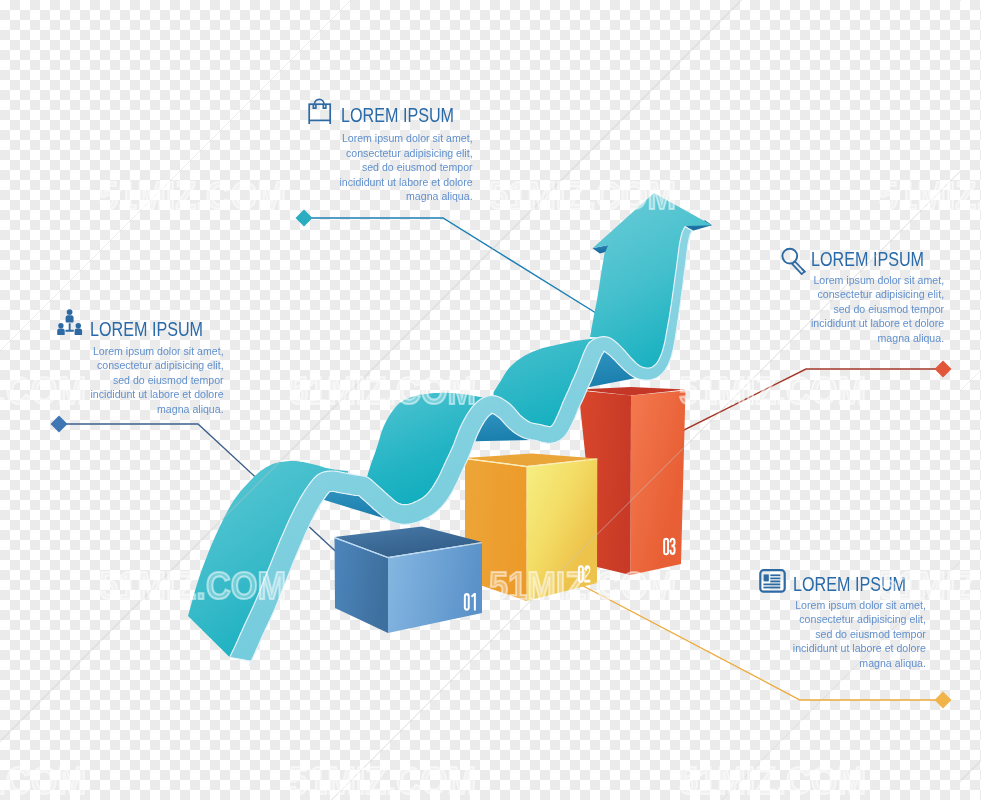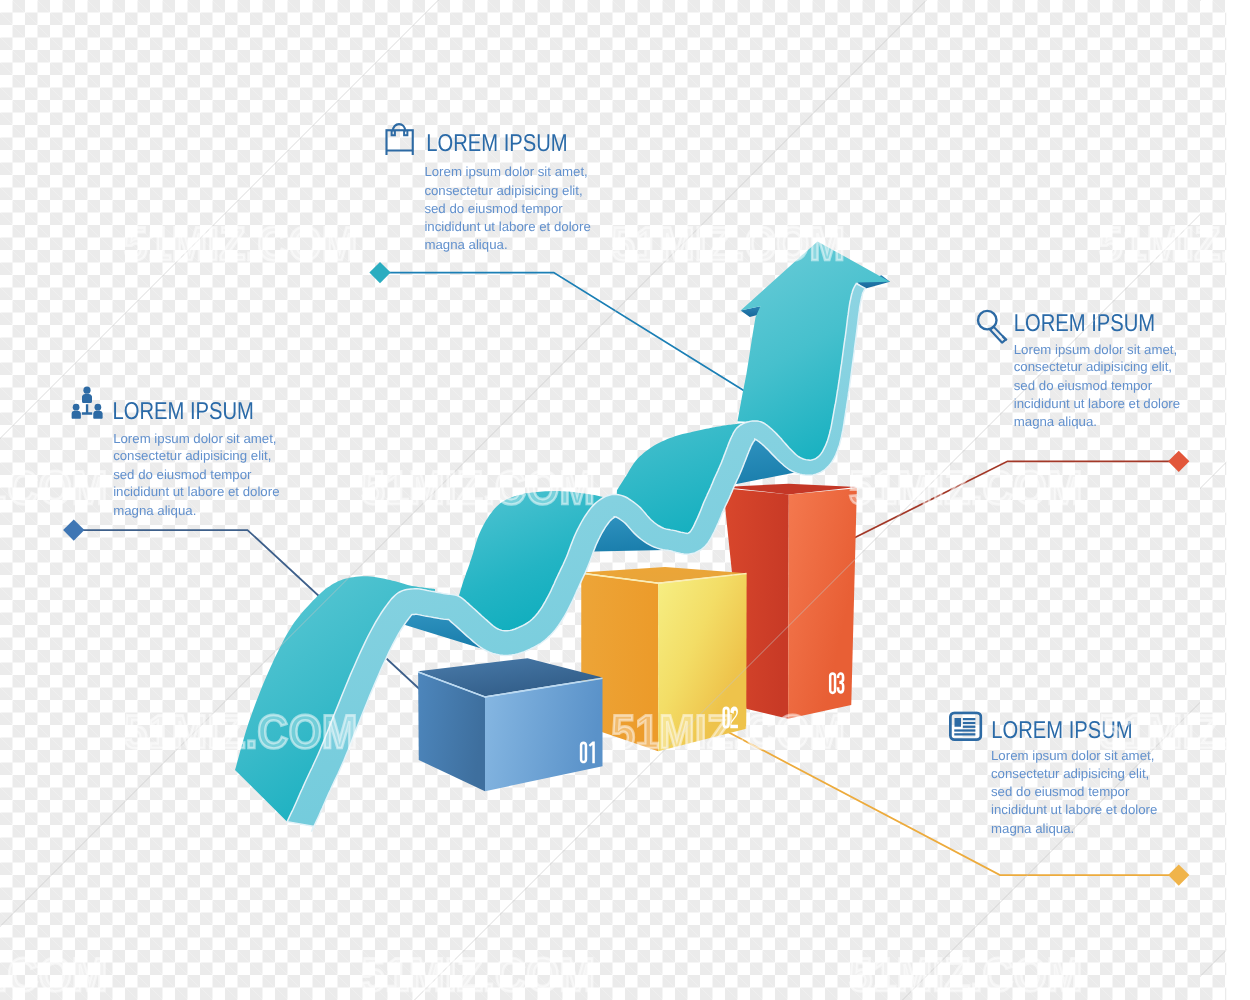--- a/index.html
+++ b/index.html
@@ -1,18 +1,18 @@
 <!DOCTYPE html>
 <html><head>
 <meta charset="utf-8">
 <style>
 html,body{margin:0;padding:0;background:#fff;}
 body{width:1000px;height:800px;position:relative;overflow:hidden;
  font-family:"Liberation Sans",sans-serif;}
-#stage{position:absolute;left:0;top:0;width:981px;height:800px;overflow:hidden;}
+#stage{position:absolute;left:0;top:0;width:981px;height:800px;overflow:hidden;text-align:right;}
 .checker{position:absolute;left:0;top:0;width:1000px;height:800px;
  background-image:
   linear-gradient(45deg,#ebebeb 25%,transparent 25%,transparent 75%,#ebebeb 75%),
   linear-gradient(45deg,#ebebeb 25%,transparent 25%,transparent 75%,#ebebeb 75%);
  background-size:20px 20px;background-position:0 0,10px 10px;background-color:#ffffff;}
 svg.layer{position:absolute;left:0;top:0;}
 .wm-layer{position:absolute;left:0;top:0;width:1000px;height:800px;overflow:hidden;pointer-events:none;}
 .diaglines{position:absolute;left:0;top:0;width:1000px;height:800px;pointer-events:none;
  background-image:repeating-linear-gradient(135deg, rgba(195,195,195,0.30) 0px, rgba(195,195,195,0.30) 1px, rgba(0,0,0,0) 1px, rgba(0,0,0,0) 276px);
  background-position:-40px 0;}

